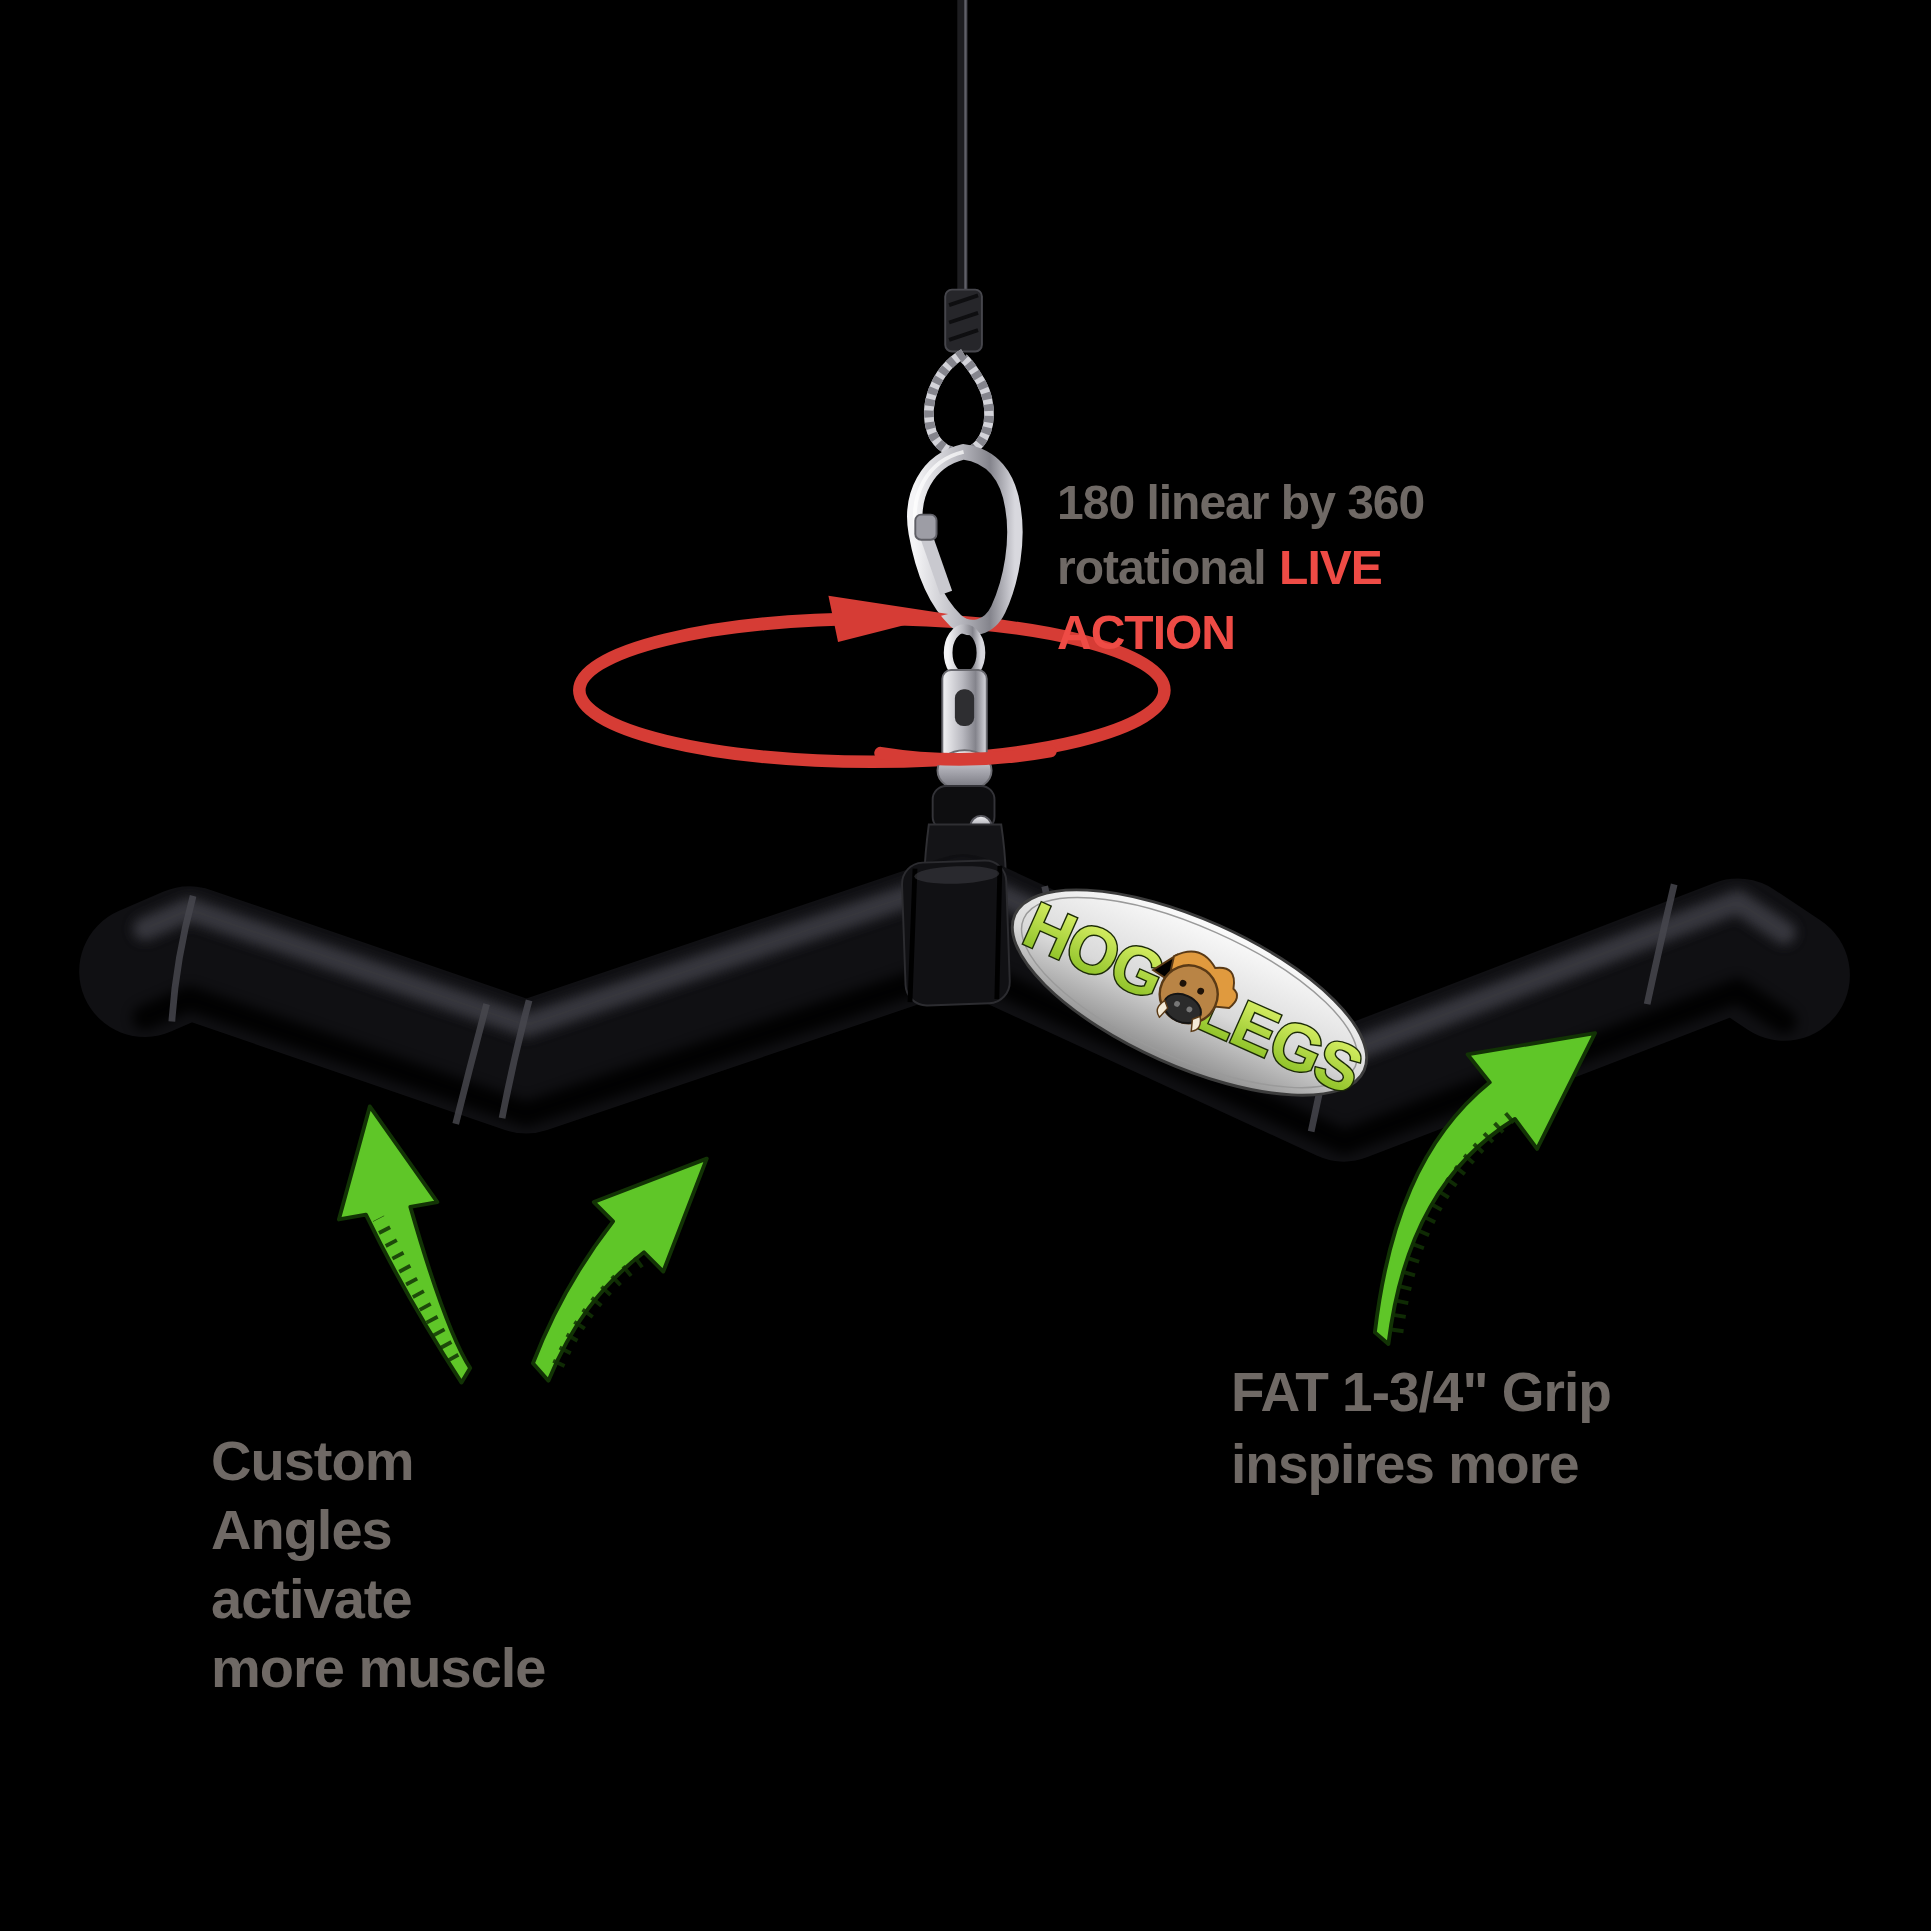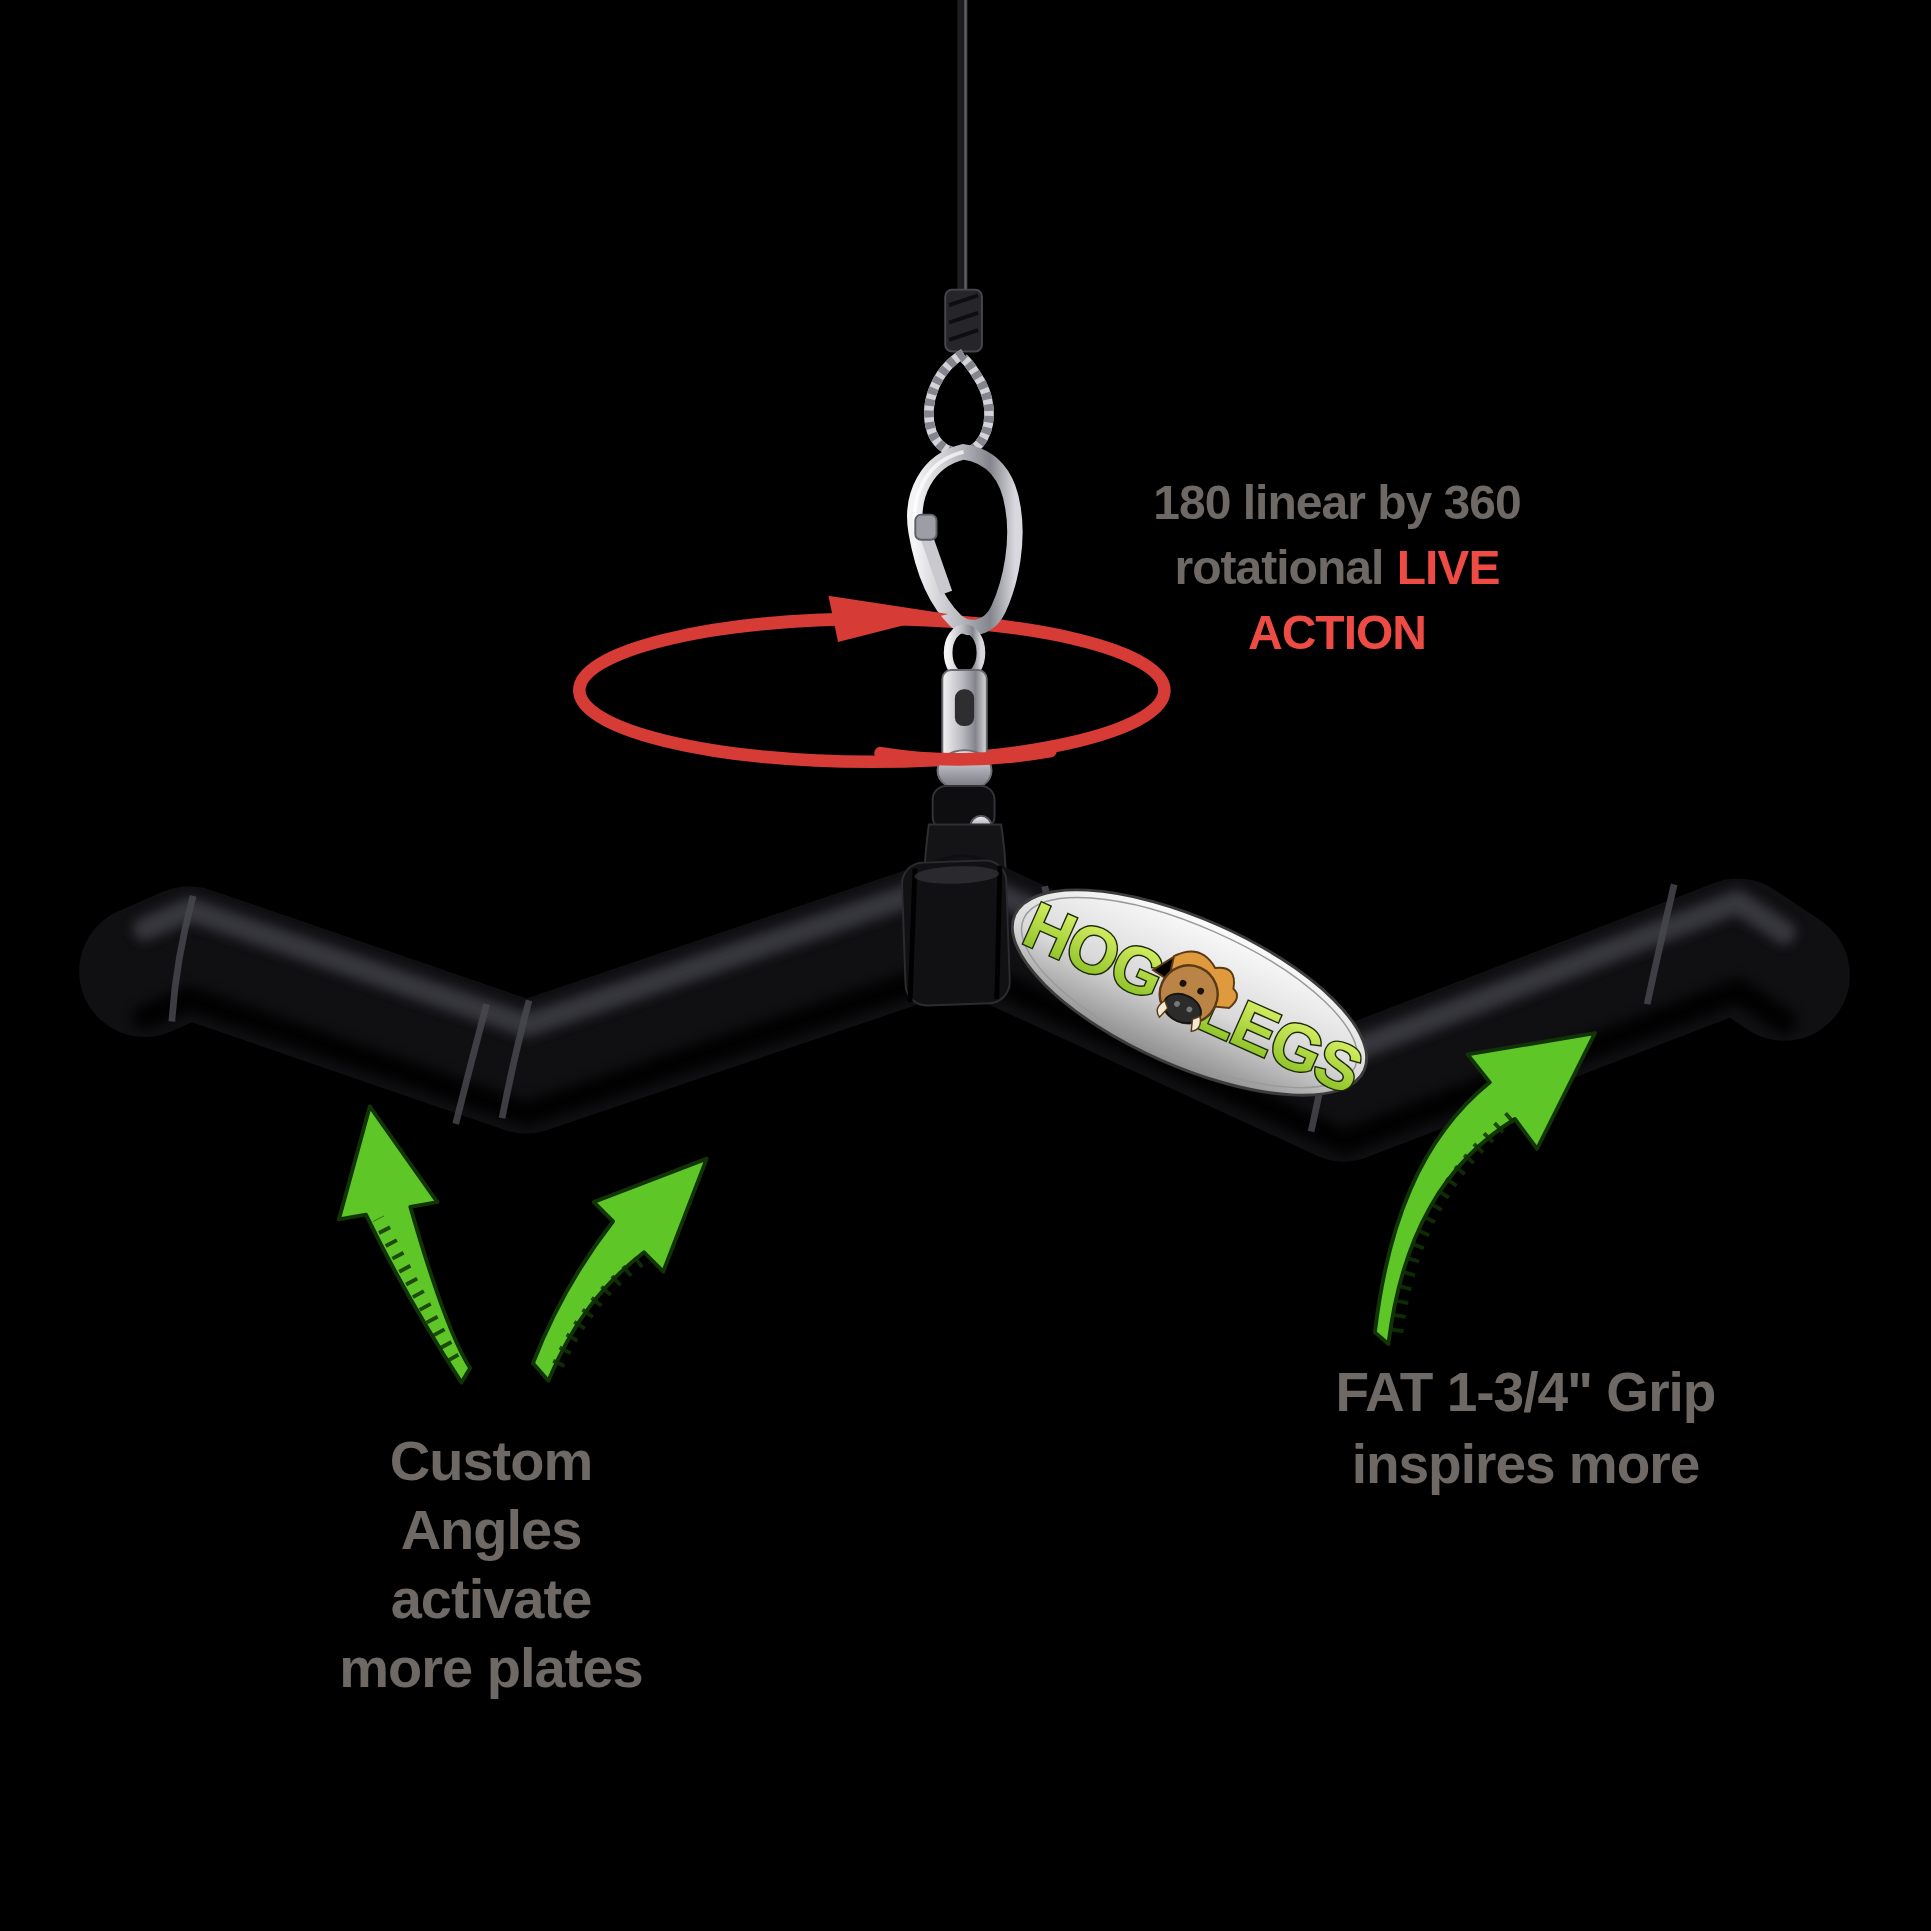--- a/index.html
+++ b/index.html
@@ -1,21 +1,21 @@
 <!DOCTYPE html>
 <html style="--background: #000000; --annotation-gray: #6f6965; --annotation-red: #ee4b45; --arrow-red: #d63c35; --arrow-green: #5fc628; --arrow-green-dark: #123305; --logo-green: #b8e03c;"><head>
 <meta charset="utf-8">
 <style>
   html,body{margin:0;padding:0;background:#000;}
   .stage{
     position:relative;width:1931px;height:1931px;background:var(--background,#000);
     overflow:hidden;font-family:"Liberation Sans",sans-serif;
   }
   .stage svg{position:absolute;left:0;top:0;}
-  .ann{position:absolute;text-align:center;font-weight:700;letter-spacing:-1px;}
+  .ann{position:absolute;font-weight:700;letter-spacing:-1px;}
   .ann .line{white-space:pre;}
   .gray{color:var(--annotation-gray,#6f6965);}
   .red{color:var(--annotation-red,#ee4b45);}
   .ann-rotation{left:1057px;top:470px;width:560px;font-size:48px;line-height:65px;}
   .ann-custom{left:211px;top:1426px;width:560px;font-size:56px;line-height:69px;}
   .ann-fat{left:1231px;top:1356px;width:589px;font-size:55px;line-height:72px;}
   .sp{display:inline-block;width:.28em;}
 </style>
 </head>
 <body>
@@ -148,21 +148,21 @@
   <div class="ann ann-rotation">
     <div class="line gray">180 linear by 360</div>
     <div class="line"><span class="gray">rotational</span><span class="sp"></span><span class="red">LIVE</span></div>
     <div class="line red">ACTION</div>
   </div>
 
   <div class="ann ann-custom gray">
     <div class="line">Custom</div>
     <div class="line">Angles</div>
     <div class="line">activate</div>
-    <div class="line">more plates</div>
+    <div class="line">more muscle</div>
   </div>
 
   <div class="ann ann-fat gray">
     <div class="line">FAT 1-3/4" Grip</div>
     <div class="line">inspires more</div>
   </div>
 
 </div>
 
 

